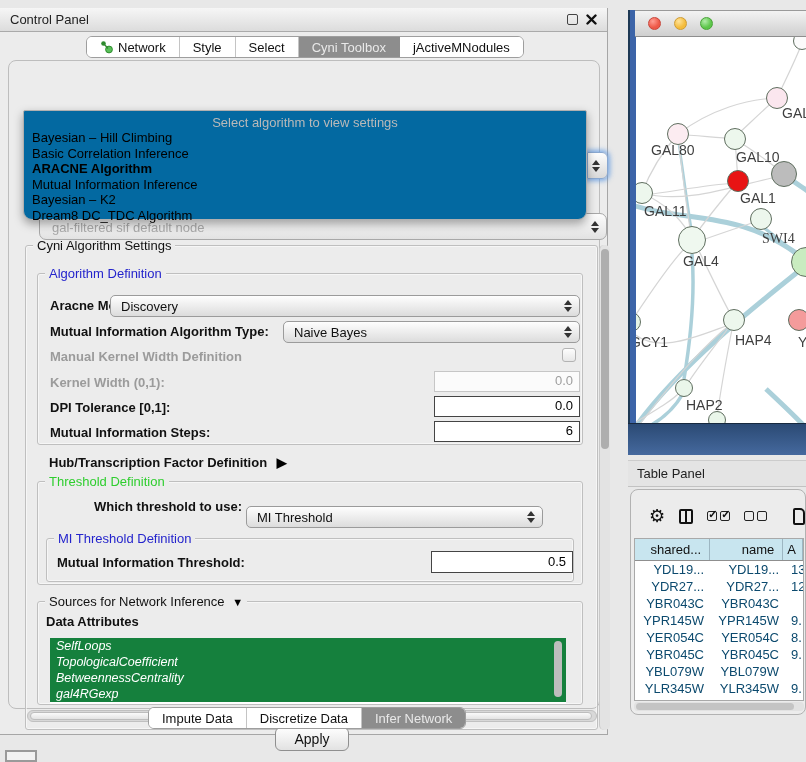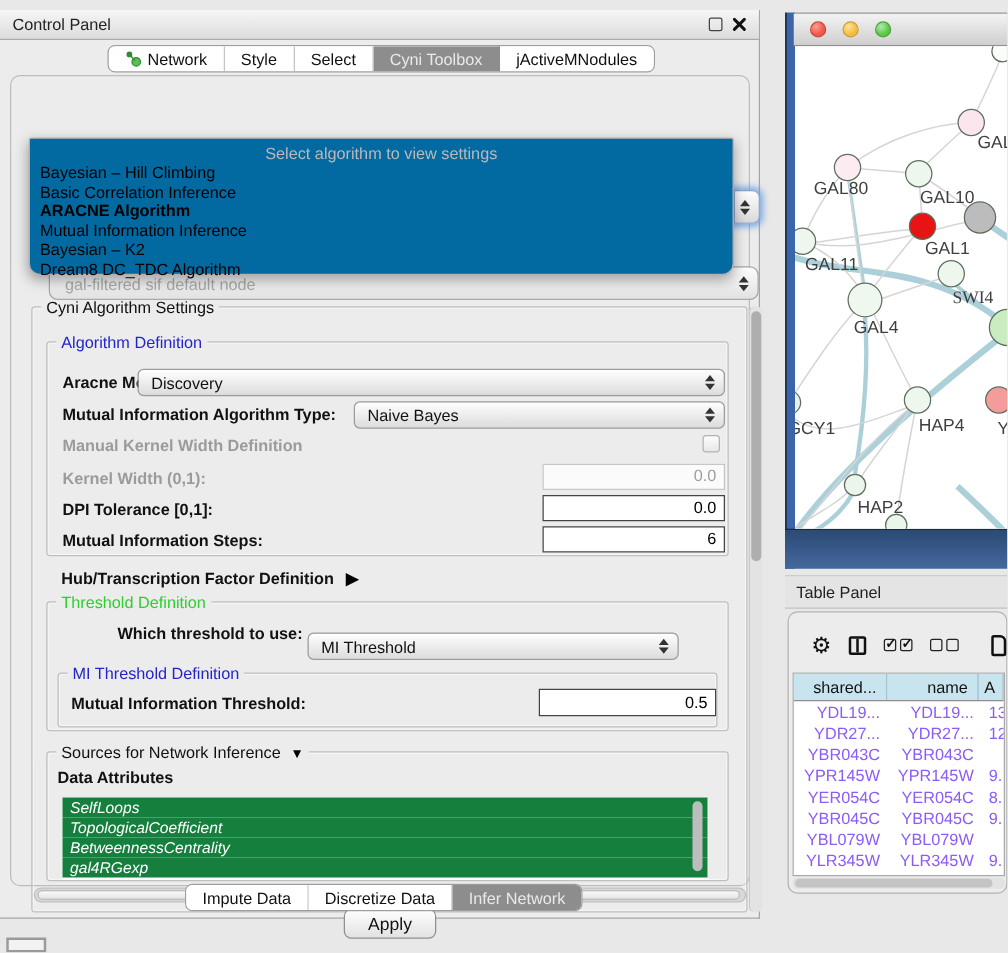--- a/index.html
+++ b/index.html
@@ -134,21 +134,21 @@
   .cb-pair { display:flex; gap:3px; }
   .mini-cb { width:10px; height:10px; border:1.5px solid #222; border-radius:2px; position:relative; }
   .mini-cb.on:after { content:"✓"; position:absolute; left:0; top:-4px; font-size:11px; font-weight:bold; color:#111; }
   .doc-icon { width:14px; height:17px; border:2px solid #111; border-radius:2px 5px 2px 2px; margin-left:12px; }
   .tp-table { position:absolute; left:3px; top:48px; width:170px; height:163px; background:#fff;
         border:1px solid #a9a9a9; overflow:hidden; font-size:13px; }
   .tp-hrow { display:flex; height:22px; border-bottom:1px solid #8f8f8f; }
   .tp-hcell { background:#c8e5ef; border-right:1px solid #9db6c2; display:flex; align-items:center;
         justify-content:flex-end; padding-right:6px; color:#111; }
   .tp-row { display:flex; height:17px; }
-  .tp-cell { display:flex; align-items:center; white-space:nowrap; overflow:hidden; color:#8b5cf6; }
+  .tp-cell { display:flex; align-items:center; white-space:nowrap; overflow:hidden; color:#0c4a6e; }
   .c0 { width:77px; justify-content:flex-end; padding-right:8px; }
   .c1 { width:75px; justify-content:flex-end; padding-right:8px; }
   .c2 { flex:1; padding-left:4px; }
   .tp-hscroll { position:absolute; left:3px; top:212px; width:170px; height:9px; background:#e2e2e2; border-radius:4px; }
   .tp-hthumb { position:absolute; left:2px; top:1px; width:158px; height:7px; background:#c4c4c4; border-radius:4px; }
 </style>
 </head>
 <body>
 
 <div class="stage">

